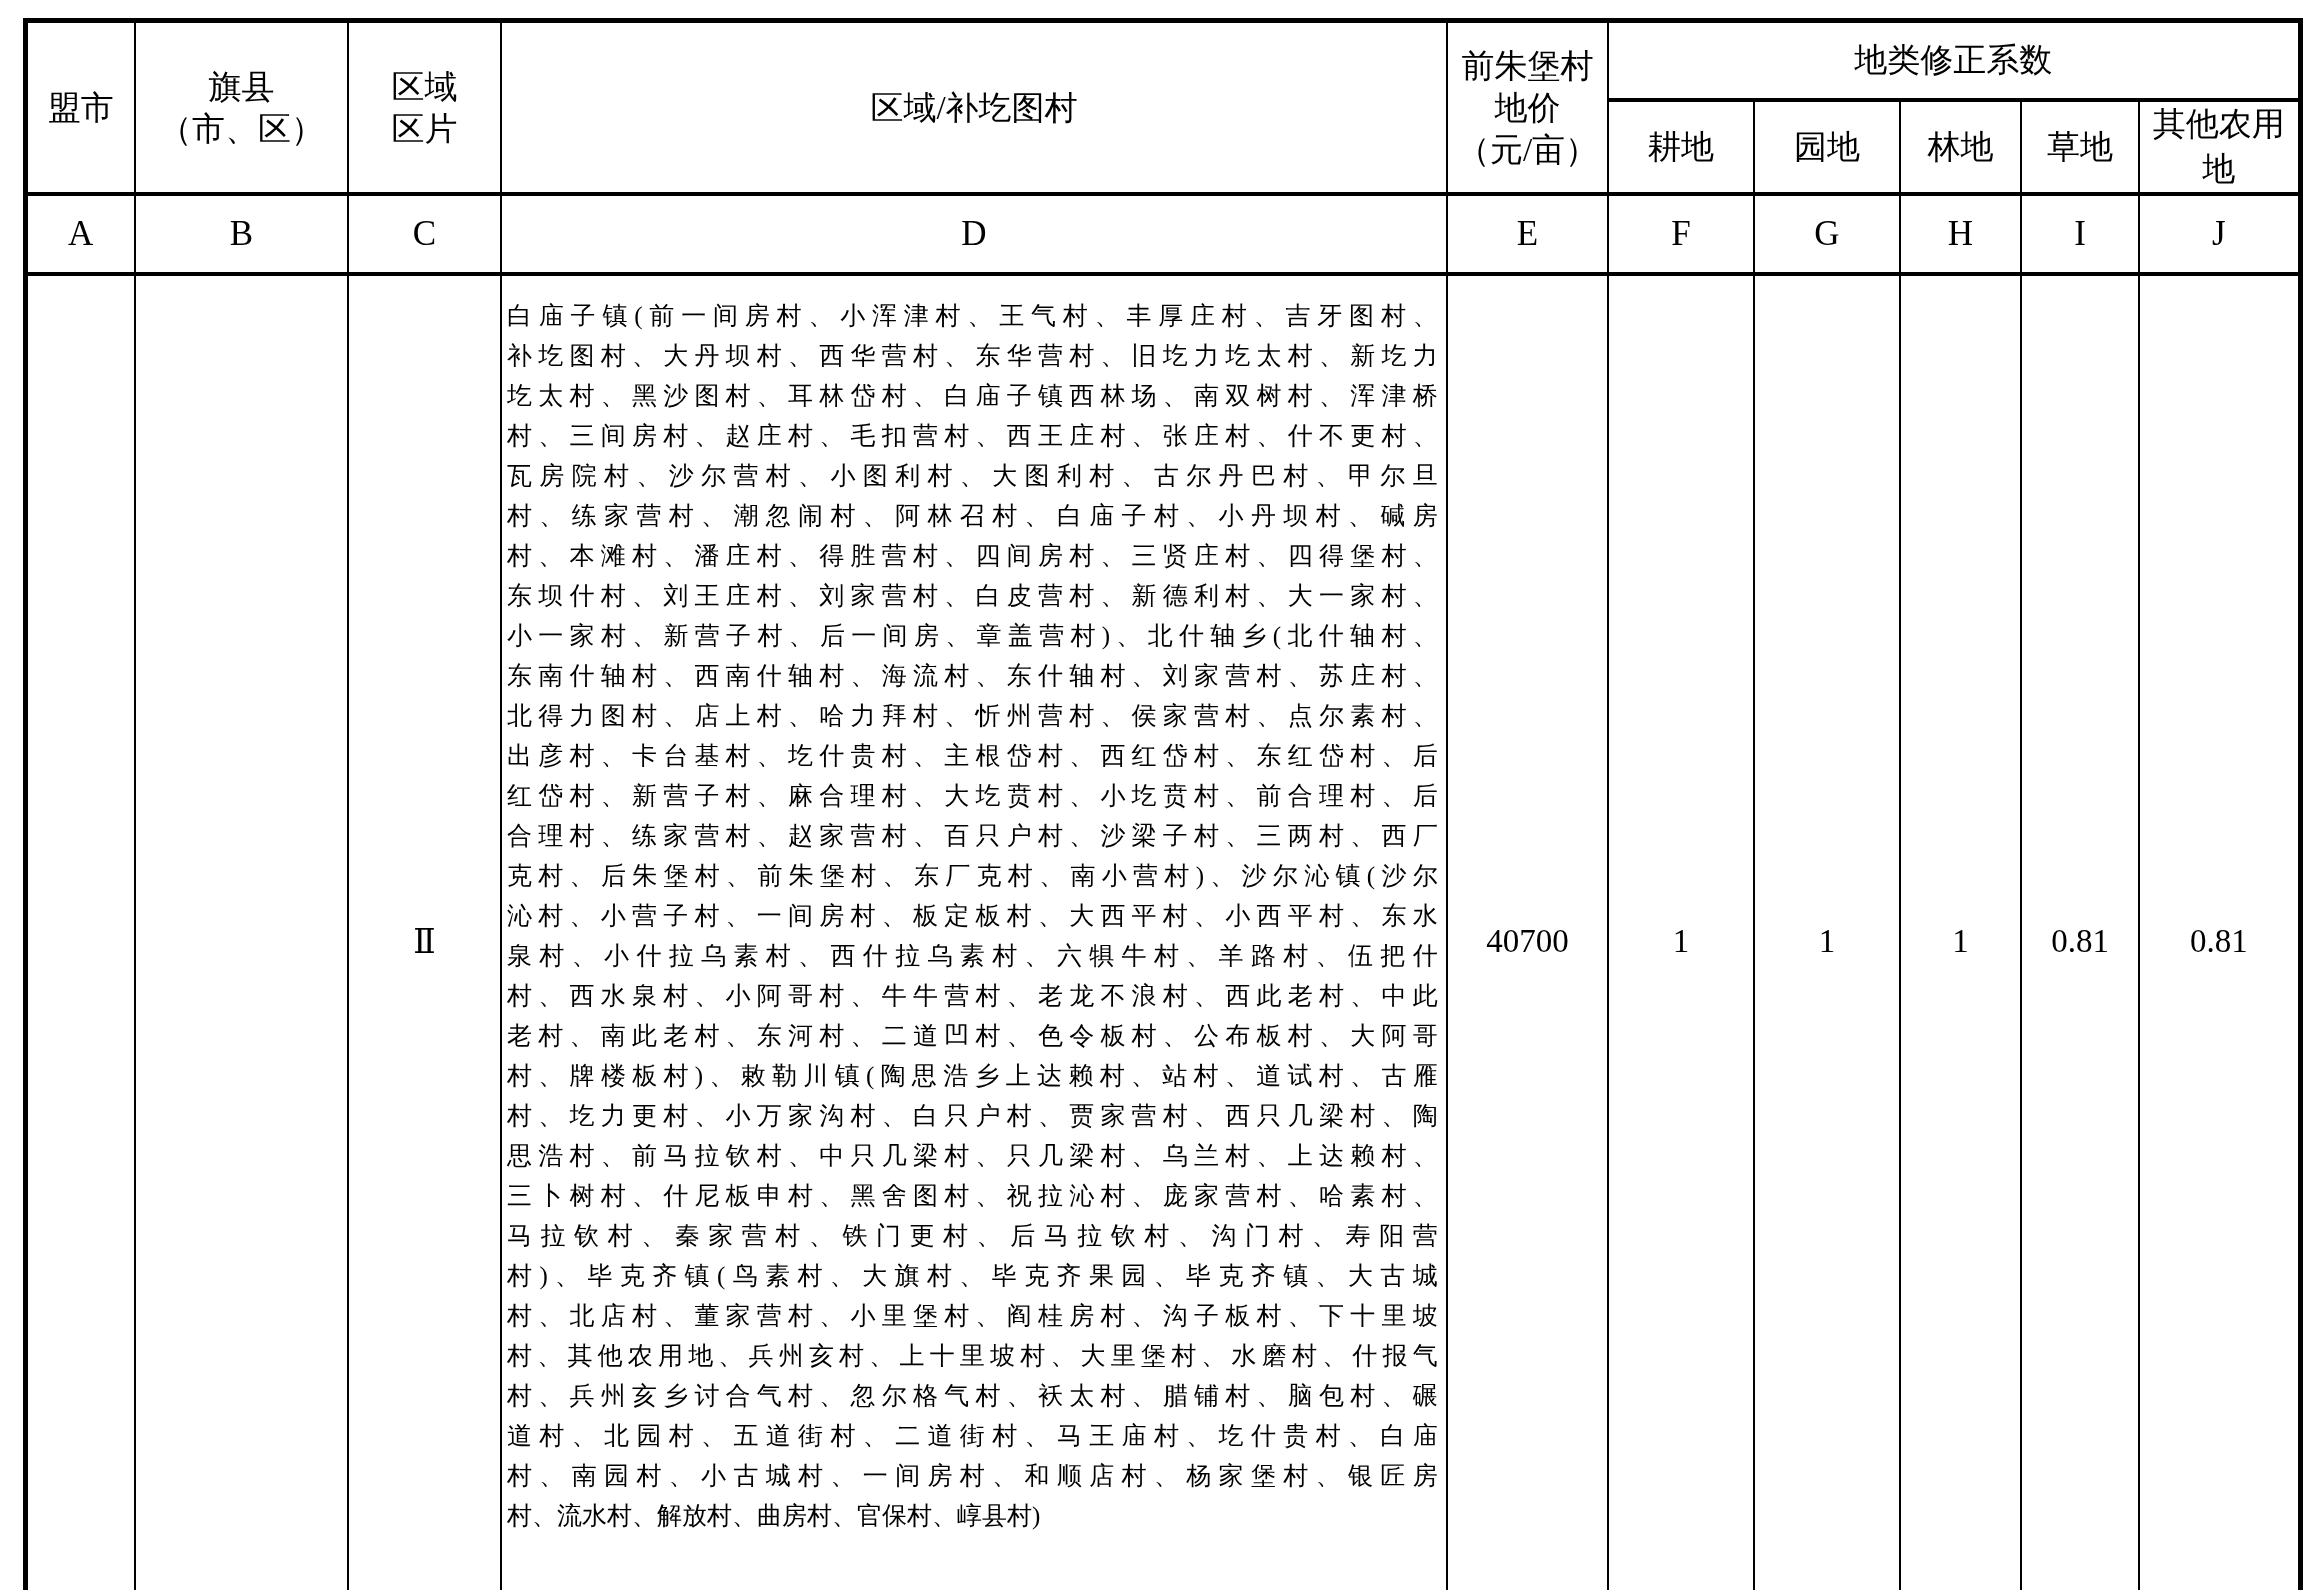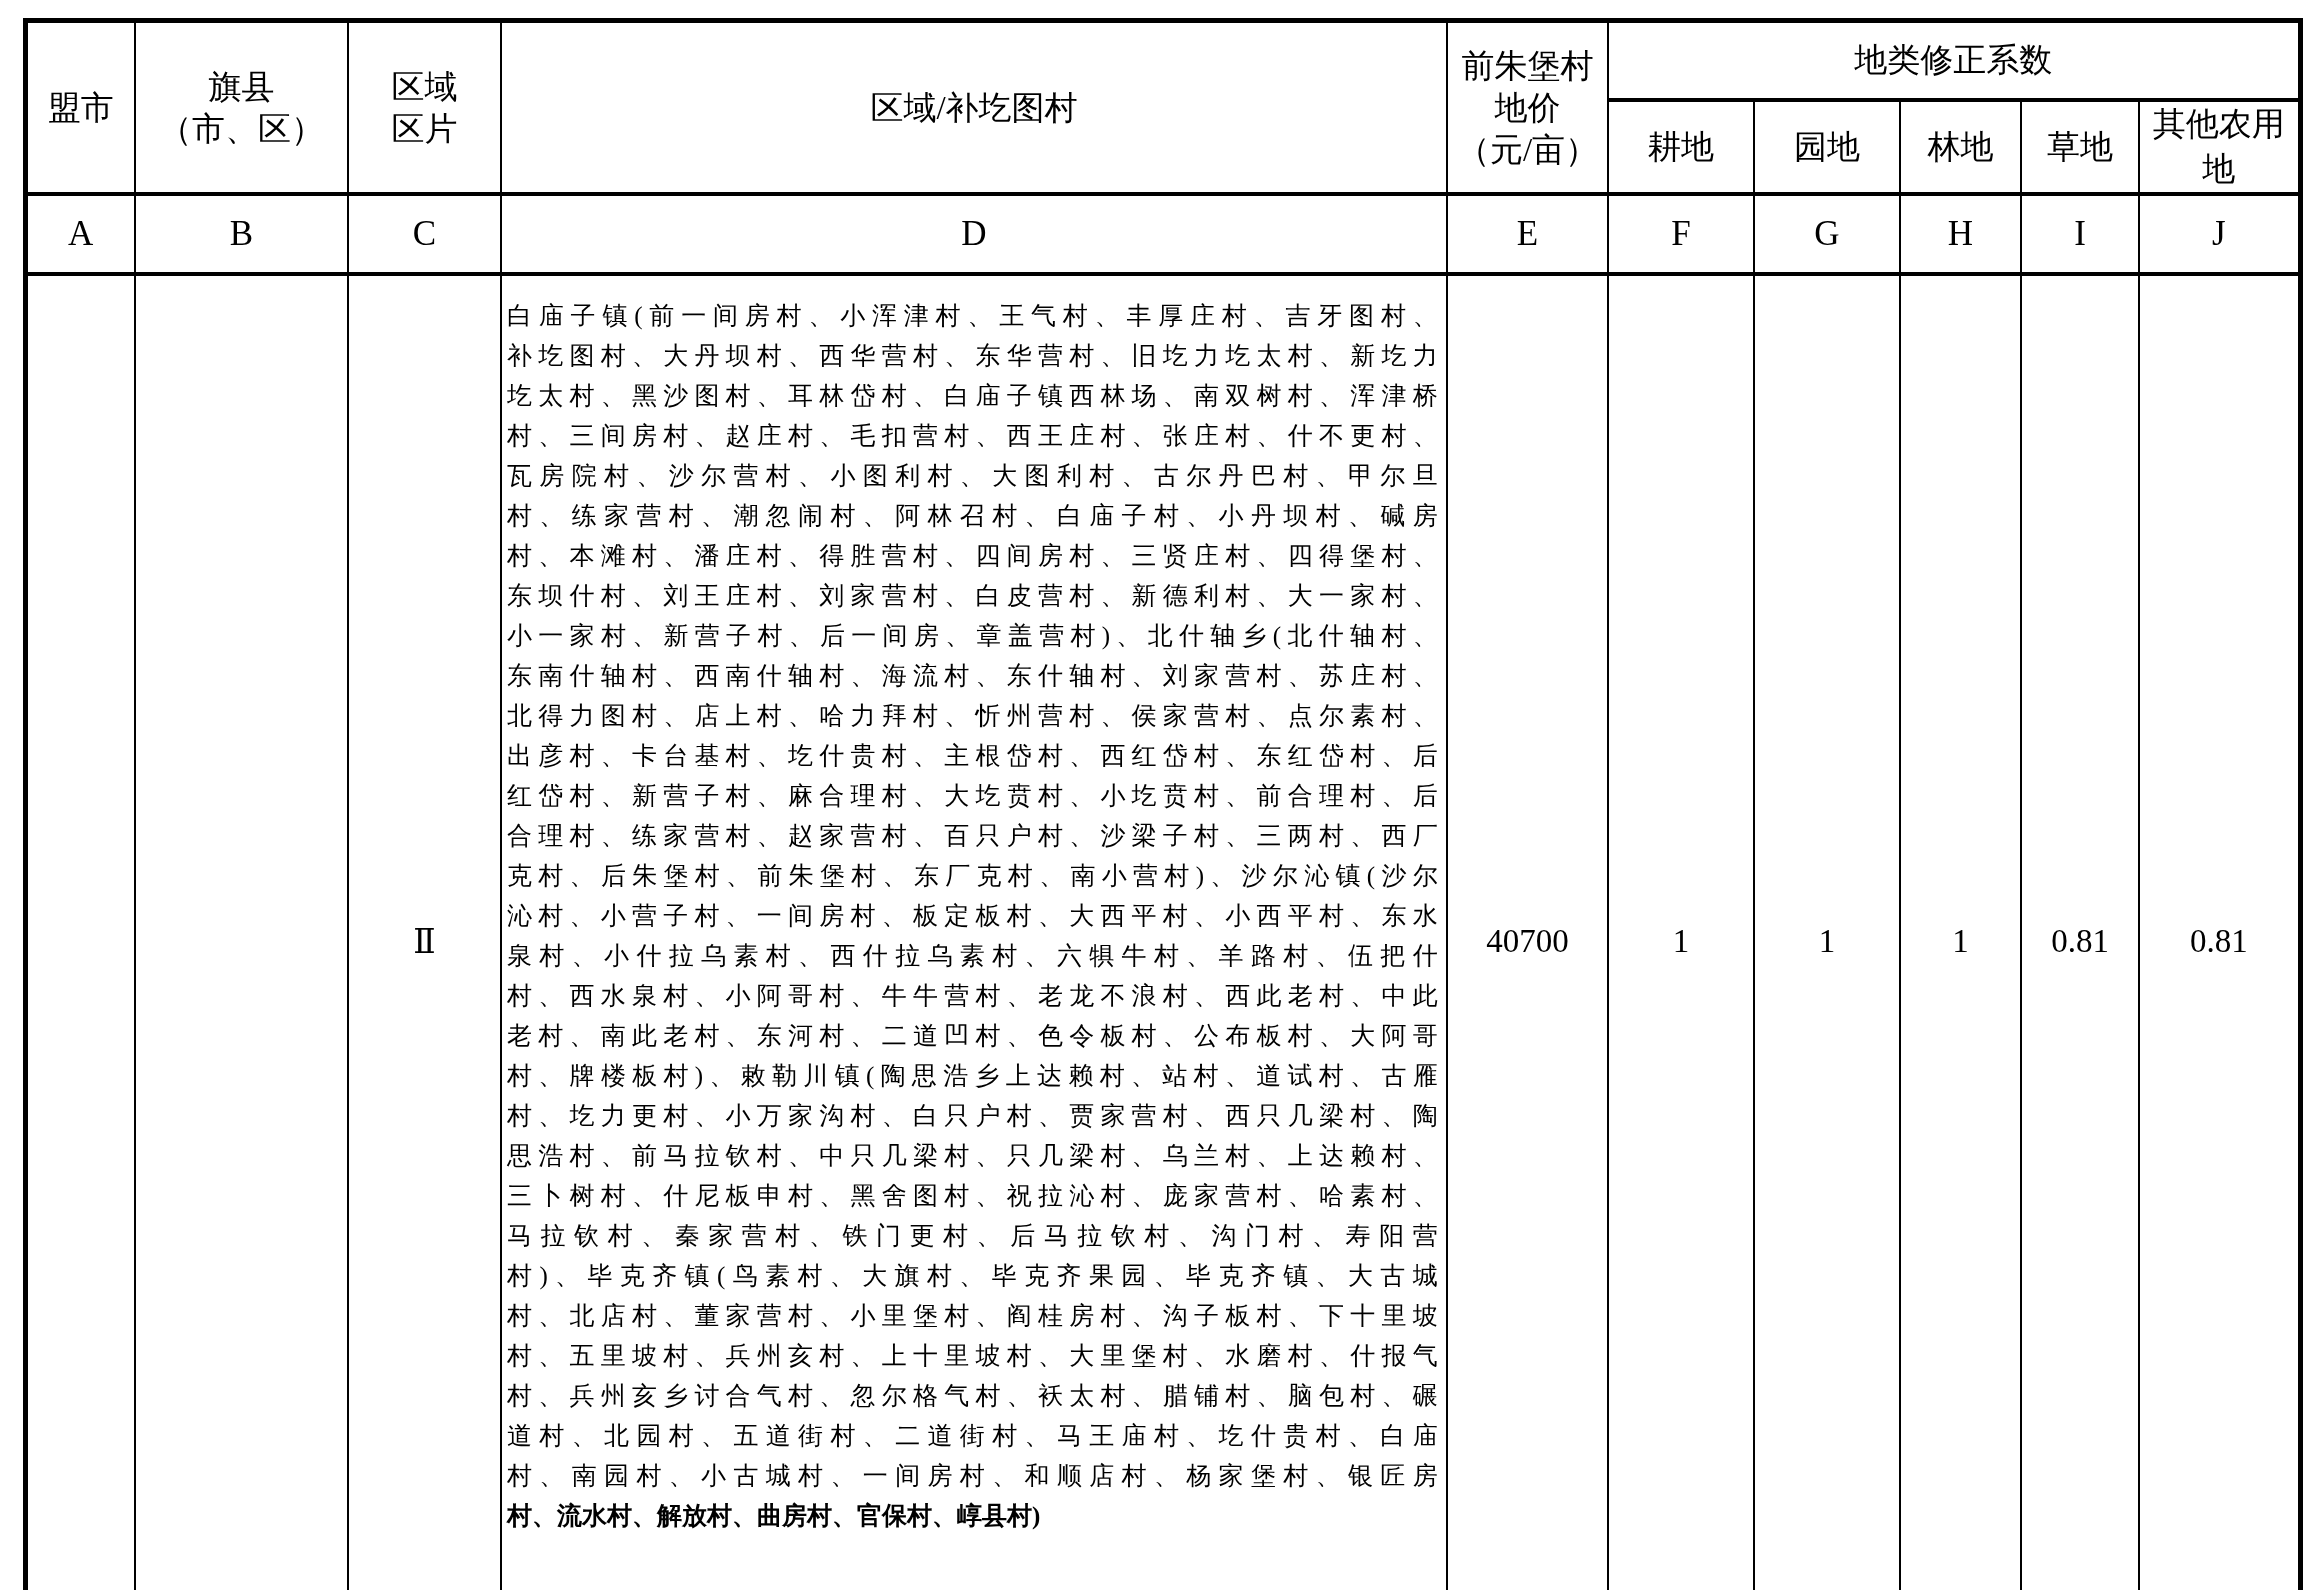--- a/index.html
+++ b/index.html
@@ -39,21 +39,21 @@
     padding: 20px 8.3px 0 5px;
     text-align: left;
   }
   .desc-line {
     font-size: 25px;
     line-height: 40px;
     text-align: justify;
     text-align-last: justify;
     white-space: normal;
   }
-  .desc-line.last { text-align-last: left; font-weight: bold; }
+  .desc-line.last { text-align-last: left; }
   .cell-zone { font-size: 35px; }
 </style>
 </head>
 <body>
 
 <table class="sheet">
   <colgroup>
     <col style="width:110px">
     <col style="width:213px">
     <col style="width:153px">
@@ -134,21 +134,21 @@
             <div class="desc-line">泉村、小什拉乌素村、西什拉乌素村、六犋牛村、羊路村、伍把什</div>
             <div class="desc-line">村、西水泉村、小阿哥村、牛牛营村、老龙不浪村、西此老村、中此</div>
             <div class="desc-line">老村、南此老村、东河村、二道凹村、色令板村、公布板村、大阿哥</div>
             <div class="desc-line">村、牌楼板村)、敕勒川镇(陶思浩乡上达赖村、站村、道试村、古雁</div>
             <div class="desc-line">村、圪力更村、小万家沟村、白只户村、贾家营村、西只几梁村、陶</div>
             <div class="desc-line">思浩村、前马拉钦村、中只几梁村、只几梁村、乌兰村、上达赖村、</div>
             <div class="desc-line">三卜树村、什尼板申村、黑舍图村、祝拉沁村、庞家营村、哈素村、</div>
             <div class="desc-line">马拉钦村、秦家营村、铁门更村、后马拉钦村、沟门村、寿阳营</div>
             <div class="desc-line">村)、毕克齐镇(鸟素村、大旗村、毕克齐果园、毕克齐镇、大古城</div>
             <div class="desc-line">村、北店村、董家营村、小里堡村、阎桂房村、沟子板村、下十里坡</div>
-            <div class="desc-line">村、五里坡村、兵州亥村、上十里坡村、大里堡村、水磨村、什报气</div>
+            <div class="desc-line">村、其他农用地、兵州亥村、上十里坡村、大里堡村、水磨村、什报气</div>
             <div class="desc-line">村、兵州亥乡讨合气村、忽尔格气村、袄太村、腊铺村、脑包村、碾</div>
             <div class="desc-line">道村、北园村、五道街村、二道街村、马王庙村、圪什贵村、白庙</div>
             <div class="desc-line">村、南园村、小古城村、一间房村、和顺店村、杨家堡村、银匠房</div>
             <div class="desc-line last">村、流水村、解放村、曲房村、官保村、崞县村)</div>
           </div>
       </td>
       <td class="cell-price">40700</td>
       <td class="cell-coeff">1</td>
       <td class="cell-coeff">1</td>
       <td class="cell-coeff">1</td>

